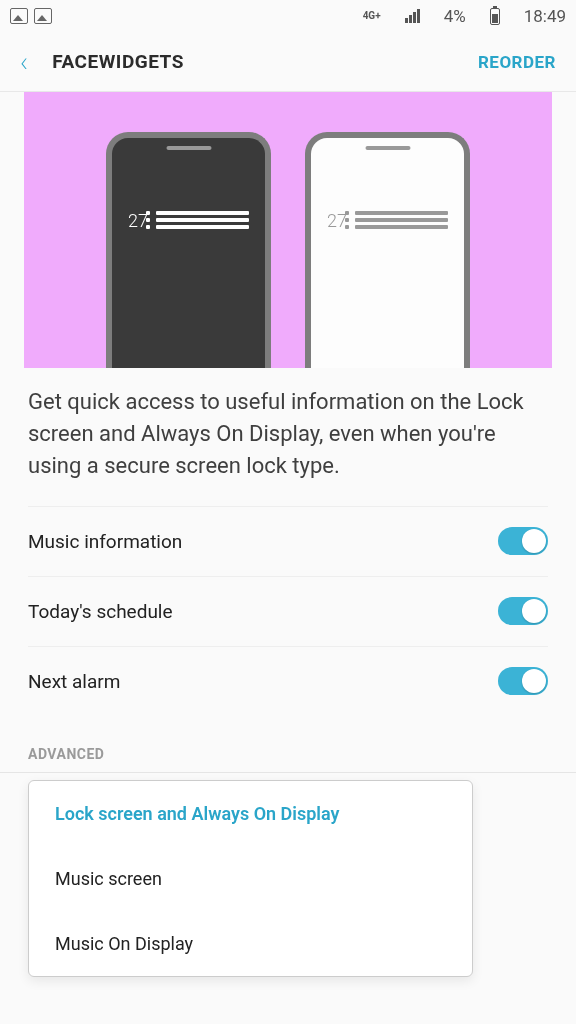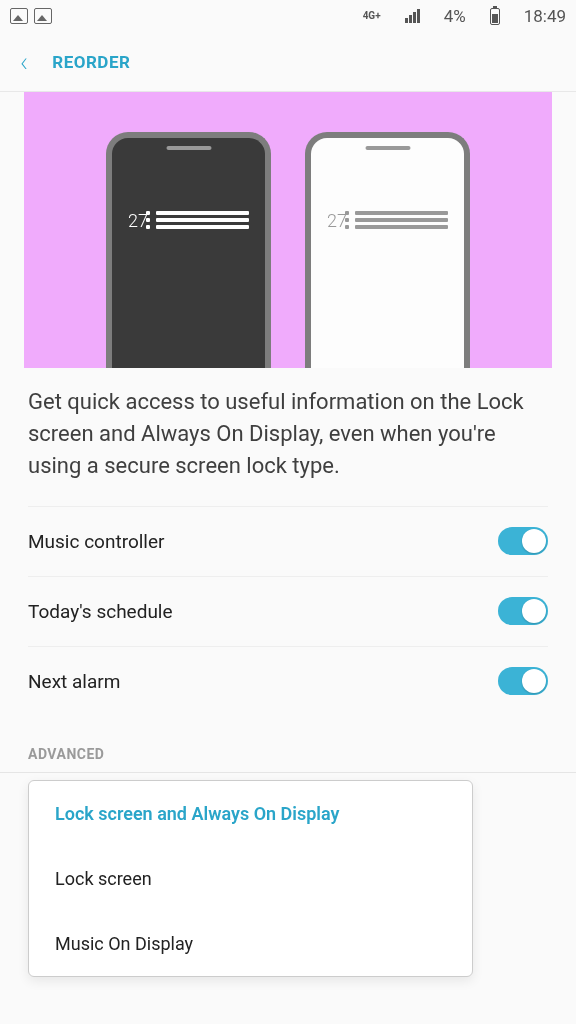--- a/index.html
+++ b/index.html
@@ -157,20 +157,21 @@
         <span></span>
       </span>
     <span>4%</span>
     <span class="batt-icon"></span>
     <span>18:49</span>
   </div>
 </div>
 
 <div class="header">
   <span class="back">‹</span>
+  <span class="title">FACEWIDGETS</span>
   <span class="reorder">REORDER</span>
 </div>
 
 <div class="preview">
   <div class="phone dark">
     <div class="widget-row">
       <span class="widget-num">27</span>
       <div class="widget-lines">
         <div class="wl"></div>
           <div class="wl"></div>
@@ -187,32 +188,32 @@
           <div class="wl"></div>
       </div>
     </div>
   </div>
 </div>
 
 <div class="desc">Get quick access to useful information on the Lock screen and Always On Display, even when you're using a secure screen lock type.</div>
 
 <div class="list">
   <div class="row">
-    <span class="row-label">Music controller</span>
+    <span class="row-label">Music information</span>
     <div class="switch"></div>
   </div>
   <div class="row">
     <span class="row-label">Today's schedule</span>
     <div class="switch"></div>
   </div>
   <div class="row">
     <span class="row-label">Next alarm</span>
     <div class="switch"></div>
   </div>
 </div>
 
 <div class="section-hdr">ADVANCED</div>
 
 <div class="popup">
   <div class="popup-item selected">Lock screen and Always On Display</div>
-  <div class="popup-item">Lock screen</div>
+  <div class="popup-item">Music screen</div>
   <div class="popup-item">Music On Display</div>
 </div>
 
 </body></html>

